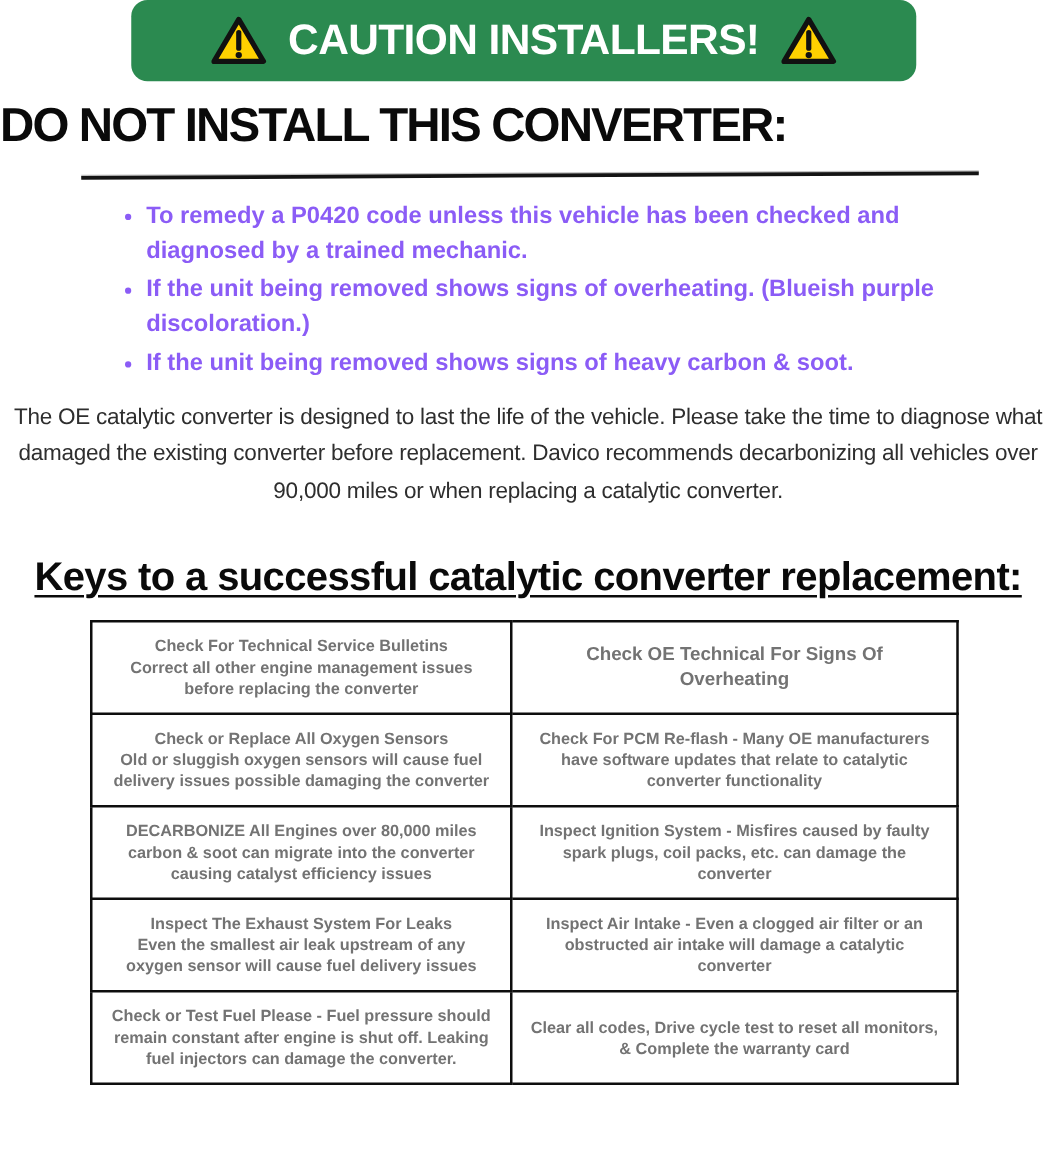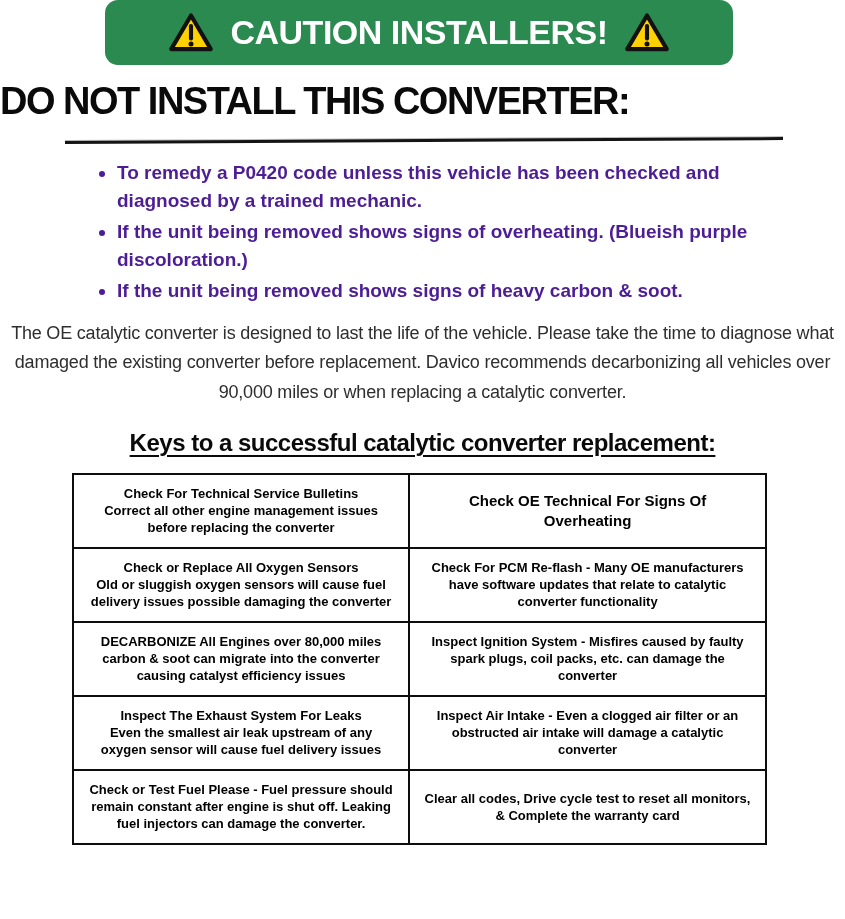--- a/index.html
+++ b/index.html
@@ -62,41 +62,41 @@
   .bullet-list {
     margin: 17px 0 0 95px;
     width: 690px;
     list-style: disc outside;
     padding-left: 22px;
   }
   .bullet-list li {
     font-size: 19px;
     font-weight: 700;
     line-height: 1.5;
-    color: #4c1d95;
+    color: #8b5cf6;
     margin-bottom: 2px;
   }
 
   
   .intro {
     margin: 14px auto 0;
     max-width: 842px;
     text-align: center;
     font-size: 18px;
     font-weight: 400;
     letter-spacing: -0.2px;
     line-height: 1.62;
     color: #2e2e2e;
   }
 
   
   .keys-heading {
-    margin-top: 22px;
+    margin-top: 36px;
     text-align: center;
-    font-size: 24px;
+    font-size: 32px;
     font-weight: 800;
     letter-spacing: -0.5px;
     color: #0a0a0a;
     text-decoration: underline;
     text-underline-offset: 4px;
     text-decoration-thickness: 2px;
   }
 
   
   .tips-table {
@@ -107,21 +107,21 @@
   }
   .tips-table td {
     border: 2px solid #0d0d0d;
     height: 74px;
     padding: 4px 14px;
     text-align: center;
     vertical-align: middle;
     font-size: 13px;
     font-weight: 700;
     line-height: 1.32;
-    color: #000000;
+    color: #737373;
   }
   .tips-table col.c-left  { width: 48.5%; }
   .tips-table col.c-right { width: 51.5%; }
   .cell-line { display: block; }
   .cell-line:empty { display: none; }
   .lg { font-size: 15px; }
 </style>
 </head>
 <body>
 

